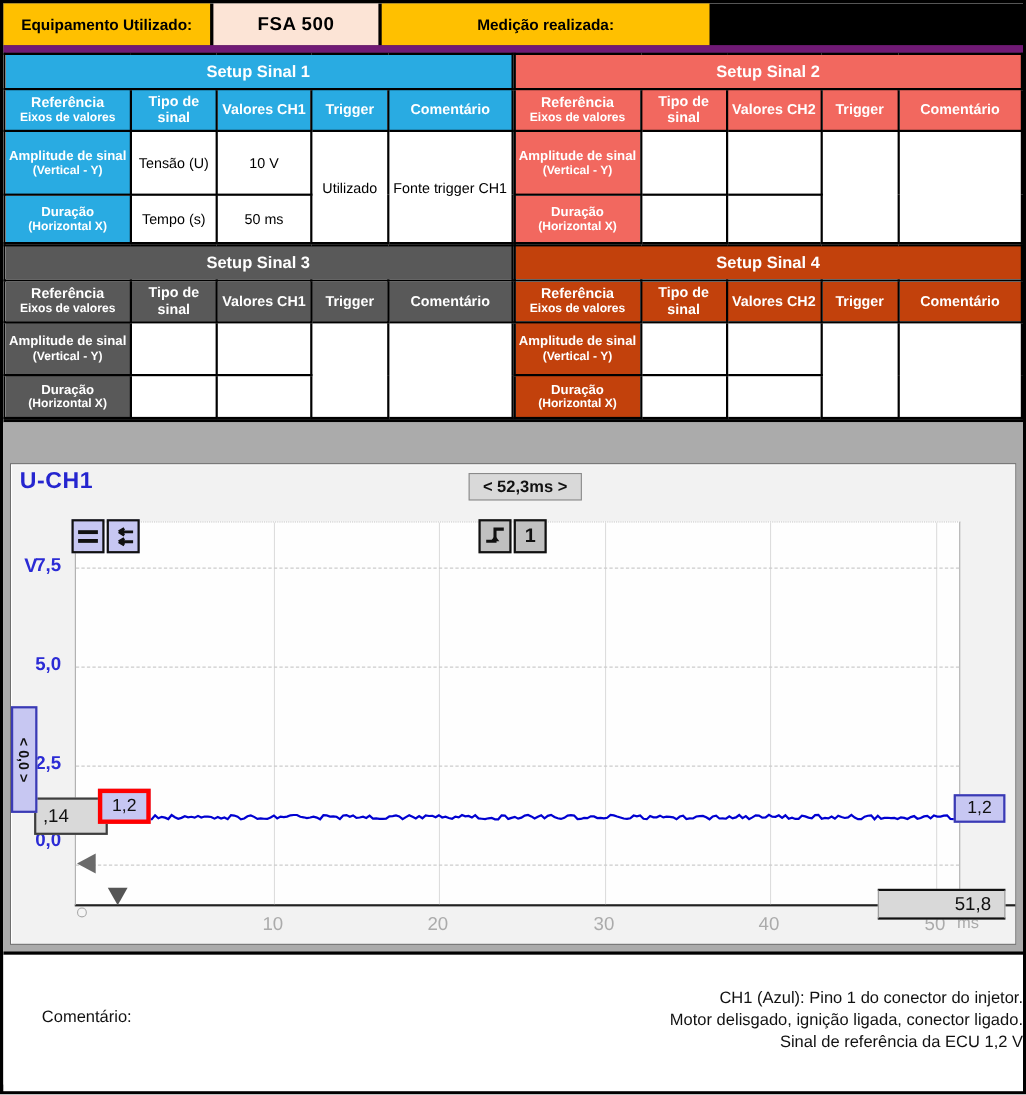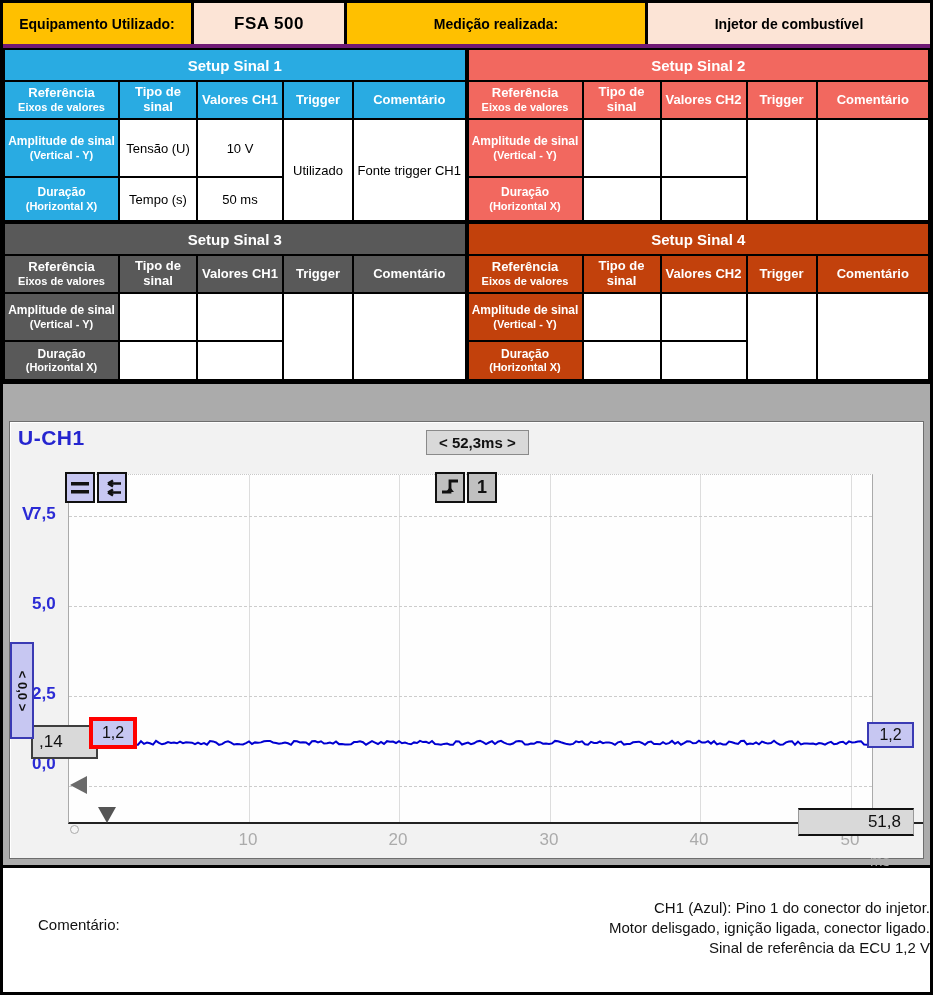--- a/index.html
+++ b/index.html
@@ -15,21 +15,21 @@
     overflow: hidden;
   }
 
   
   .top-header {
     height: 45px;
     background: #000;
     display: grid;
     grid-template-columns: 188px 150px 298px 1fr;
     gap: 3px;
-    border-bottom: 4px solid #701a75;
+    border-bottom: 7px solid #701a75;
   }
   .top-header > div {
     display: flex; align-items: center; justify-content: center;
     font-weight: bold; color: #000;
   }
   .hdr-label { background: #FFC000; font-size: 14px; }
   .hdr-value { background: #FCE4D6; font-size: 14px; }
   .hdr-value.big { font-size: 17px; letter-spacing: .5px; }
 
   
@@ -159,21 +159,21 @@
   }
   .axis-dot {
     position: absolute; left: 60px; top: 403px; width: 9px; height: 9px;
     border-radius: 50%; border: 1px solid #aaa; background: #f5f5f5;
   }
   .axis-ext { position: absolute; left: 863px; top: 400px; width: 50px; height: 2px; background: #222; }
   .xlab {
     position: absolute; top: 408px; width: 44px; text-align: center;
     color: #ABABAB; font-size: 17px; z-index: 1;
   }
-  .xunit { position: absolute; left: 860px; top: 430px; color: #ABABAB; font-size: 15px; }
+  .xunit { position: absolute; left: 860px; top: 409px; color: #ABABAB; font-size: 15px; }
   .cursor-a {
     position: absolute; left: 7px; top: 410px; width: 151px; height: 26px;
     background: #D9D9D9; border: 3px solid #90E090;
     display: flex; align-items: center; justify-content: center;
     font-size: 17px; color: #111; z-index: 6;
   }
   .cursor-b {
     position: absolute; left: 788px; top: 386px; width: 116px; height: 28px;
     background: #D9D9D9;
     border-top: 2px solid #111; border-bottom: 2px solid #111;
@@ -199,21 +199,20 @@
 </style>
 </head>
 <body>
 
 <div class="page">
 
   <div class="top-header">
     <div class="hdr-label">Equipamento Utilizado:</div>
     <div class="hdr-value big">FSA 500</div>
     <div class="hdr-label">Medição realizada:</div>
-    <div class="hdr-value">Injetor de combustível</div>
   </div>
 
   <div class="setup-grid">
 
     <table class="setup grid-top">
       <colgroup>
           <col style="width:115px">
           <col style="width:78px">
           <col style="width:86px">
           <col style="width:70px">

